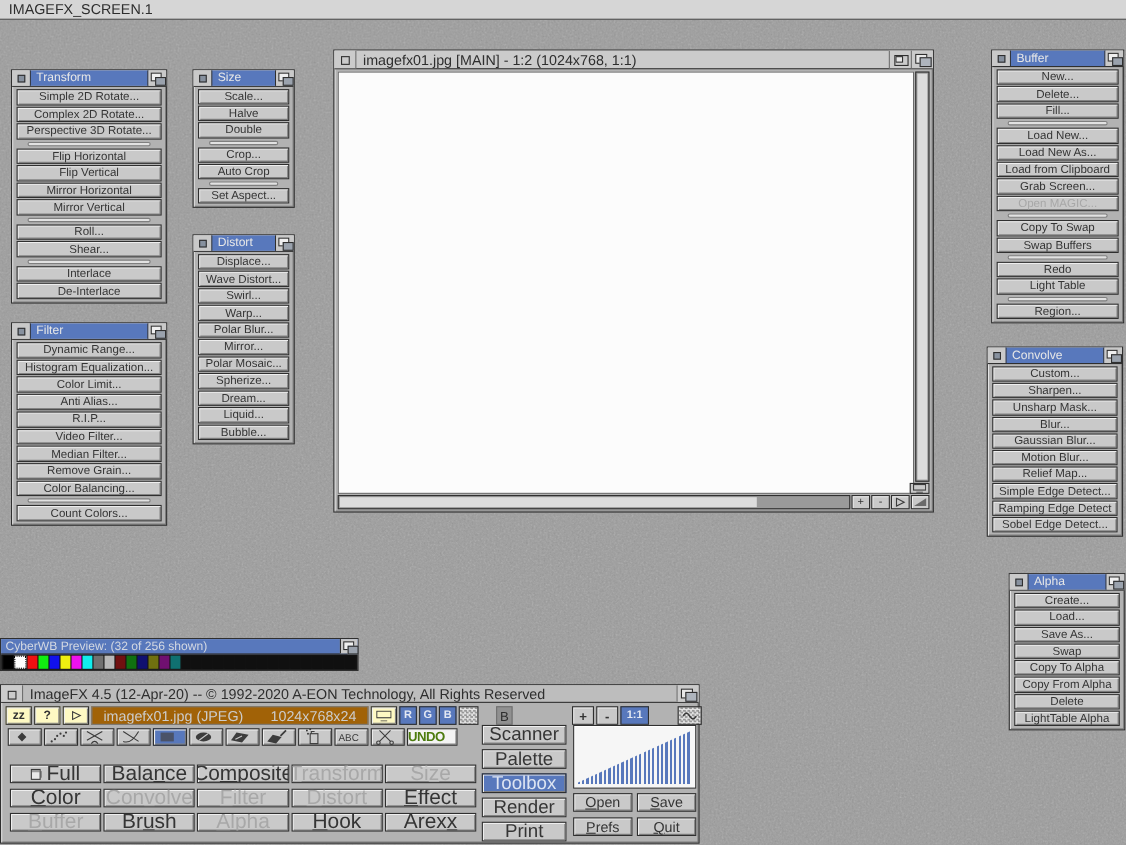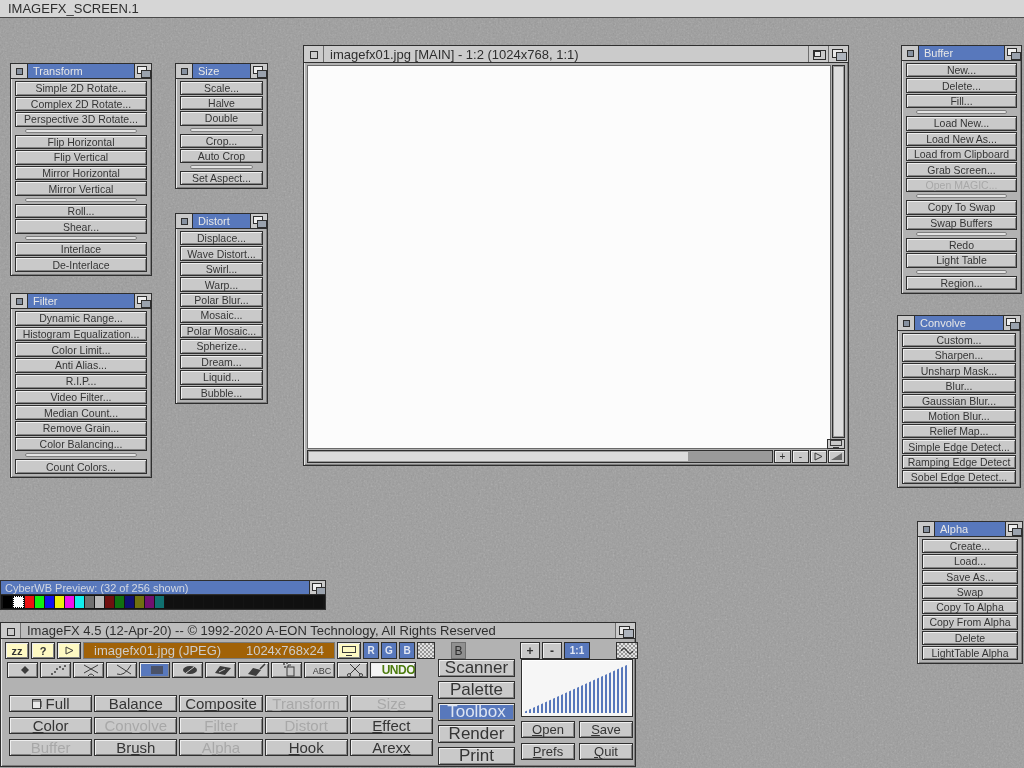--- a/index.html
+++ b/index.html
@@ -59,25 +59,25 @@
   .ibtn{flex:0 0 24px;background:#fef9c3;border:1px solid #2f2f2f;box-shadow:inset 1px 1px 0 #eee,inset -1px -1px 0 #838383;display:flex;align-items:center;justify-content:center;font-size:11px;font-weight:bold;color:#333}
   .sunken{flex:0 0 252px;background:#a16207;border:1px solid #7a7a7a;color:#cccccc;display:flex;align-items:center;justify-content:space-between;font-size:13px;padding:0 10px;white-space:nowrap;overflow:hidden}
   .rgbbtn{flex:0 0 16px;background:var(--accent);border:1px solid #2f2f2f;color:#e3e8f3;display:flex;align-items:center;justify-content:center;font-size:10px;font-weight:bold}
   .checker{flex:0 0 18px;border:1px solid #2f2f2f;background:conic-gradient(#989898 25%,#e2e2e2 0 50%,#989898 0 75%,#e2e2e2 0) 0 0/4px 4px}
   .bufind{flex:0 0 15px;margin-left:14px;background:#909090;border:1px solid #6f6f6f;color:#2e2e2e;display:flex;align-items:center;justify-content:center;font-size:12px}
   .zgrp{margin-left:52px}
   .zbtn{flex:0 0 20px;background:#c9c9c9;border:1px solid #2f2f2f;box-shadow:inset 1px 1px 0 #eee;display:flex;align-items:center;justify-content:center;font-size:12px;font-weight:bold;color:#333}
   .zratio{flex:0 0 26px;background:var(--accent);border:1px solid #2f2f2f;color:#e3e8f3;display:flex;align-items:center;justify-content:center;font-size:10px;font-weight:bold}
   .wavebtn{flex:0 0 22px;margin-left:24px;border:1px solid #2f2f2f;background:conic-gradient(#989898 25%,#e2e2e2 0 50%,#989898 0 75%,#e2e2e2 0) 0 0/4px 4px;display:flex;align-items:center;justify-content:center}
   .toolrow{position:absolute;left:6px;top:39px;height:29px;display:flex;gap:2px}
-  .tool{width:31px;height:16px;background:#c9c9c9;border:1px solid #2f2f2f;box-shadow:inset 1px 1px 0 #eee,inset -1px -1px 0 #838383;display:flex;align-items:center;justify-content:flex-end}
+  .tool{width:31px;height:16px;background:#c9c9c9;border:1px solid #2f2f2f;box-shadow:inset 1px 1px 0 #eee,inset -1px -1px 0 #838383;display:flex;align-items:center;justify-content:flex-start}
   .tool.sel{background:var(--accent)}
   .undo{width:46px;background:#f4f4f4;font-weight:bold;font-size:12px;color:#4d7c0f;letter-spacing:-0.5px}
   .grid{position:absolute;left:8px;top:72px;width:424px;display:grid;grid-template-columns:repeat(5,1fr);gap:5px 2px}
-  .grid .btn{height:17px;flex:none;font-size:15px}
+  .grid .btn{height:17px;flex:none;font-size:19px}
   .fullicon{display:inline-block;width:9px;height:10px;border:1px solid #3a3a3a;background:#e9e9e9;margin-right:5px;box-shadow:inset 0 2px 0 #9a9a9a,3px 0 0 -2px #7a7a7a}
   .sidecol{position:absolute;left:437px;top:36px;width:77px;display:flex;flex-direction:column;gap:4px}
   .sidecol .btn{height:18px;flex:none;font-size:17px}
   .gradbox{position:absolute;left:520px;top:36px;width:112px;height:58px;background:#f6f6f6;border:1px solid #2f2f2f;box-shadow:inset 1px 1px 0 #fff}
   .ramp{position:absolute;left:3px;right:3px;top:3px;bottom:3px;background:repeating-linear-gradient(90deg,var(--accent) 0 2px,#f6f6f6 2px 4px);clip-path:polygon(0 97%,100% 2%,100% 100%,0 100%)}
   .actions{position:absolute;left:520px;top:98px;width:112px;display:grid;grid-template-columns:1fr 1fr;gap:5px 4px}
   .actions .btn{height:17px;flex:none;font-size:13px}
   svg.ic{display:block}
 </style>
 </head>
@@ -190,21 +190,21 @@
       <div class="btn">
         <span>Swirl...</span>
       </div>
       <div class="btn">
         <span>Warp...</span>
       </div>
       <div class="btn">
         <span>Polar Blur...</span>
       </div>
       <div class="btn">
-        <span>Mosaic...</span>
+        <span>Mirror...</span>
       </div>
       <div class="btn">
         <span>Polar Mosaic...</span>
       </div>
       <div class="btn">
         <span>Spherize...</span>
       </div>
       <div class="btn">
         <span>Dream...</span>
       </div>
@@ -236,21 +236,21 @@
       <div class="btn">
         <span>Anti Alias...</span>
       </div>
       <div class="btn">
         <span>R.I.P...</span>
       </div>
       <div class="btn">
         <span>Video Filter...</span>
       </div>
       <div class="btn">
-        <span>Median Count...</span>
+        <span>Median Filter...</span>
       </div>
       <div class="btn">
         <span>Remove Grain...</span>
       </div>
       <div class="btn">
         <span>Color Balancing...</span>
       </div>
       <div class="divider"></div>
       <div class="btn">
         <span>Count Colors...</span>

